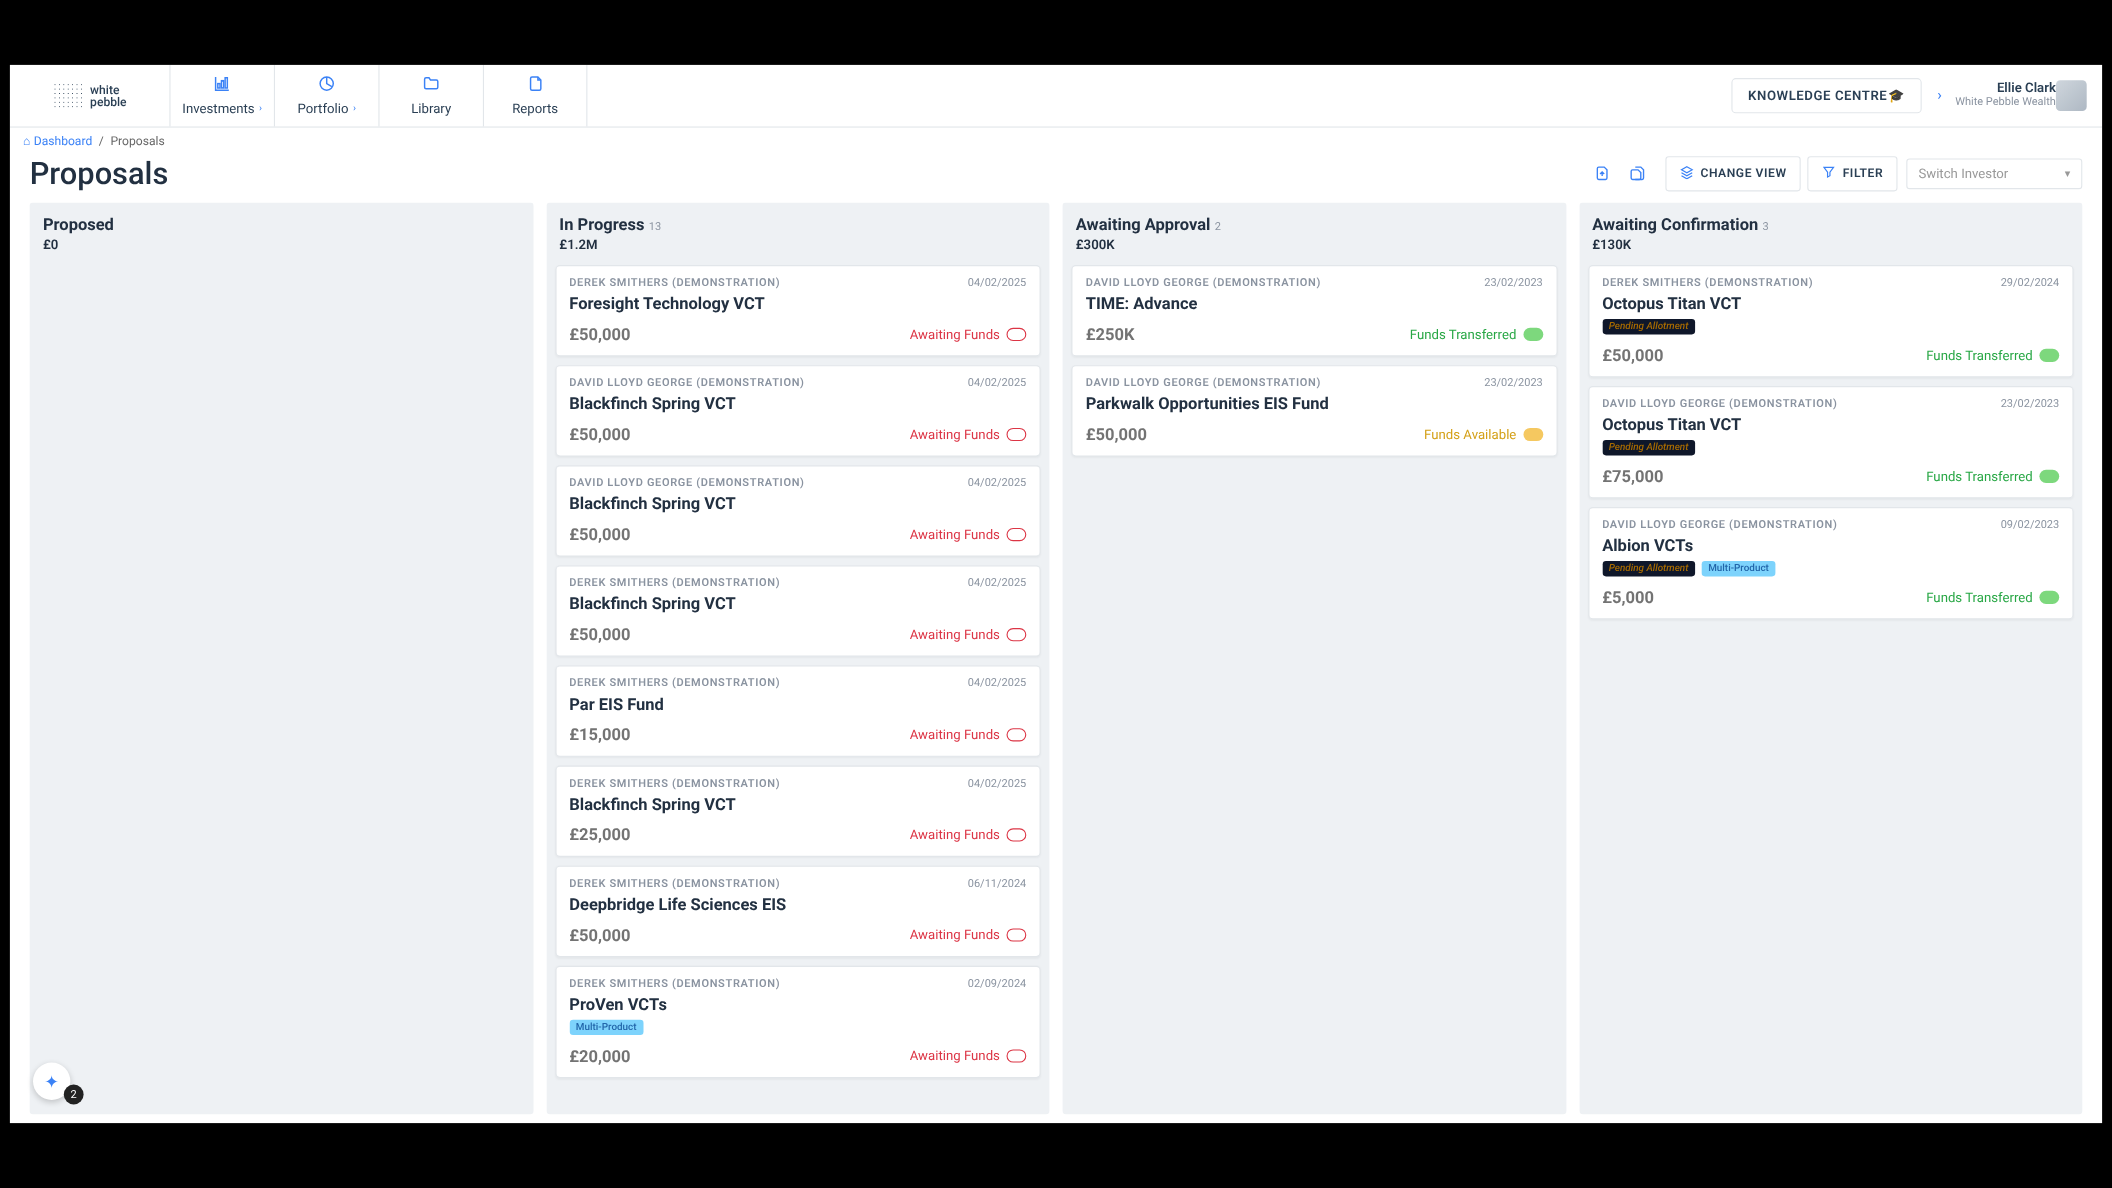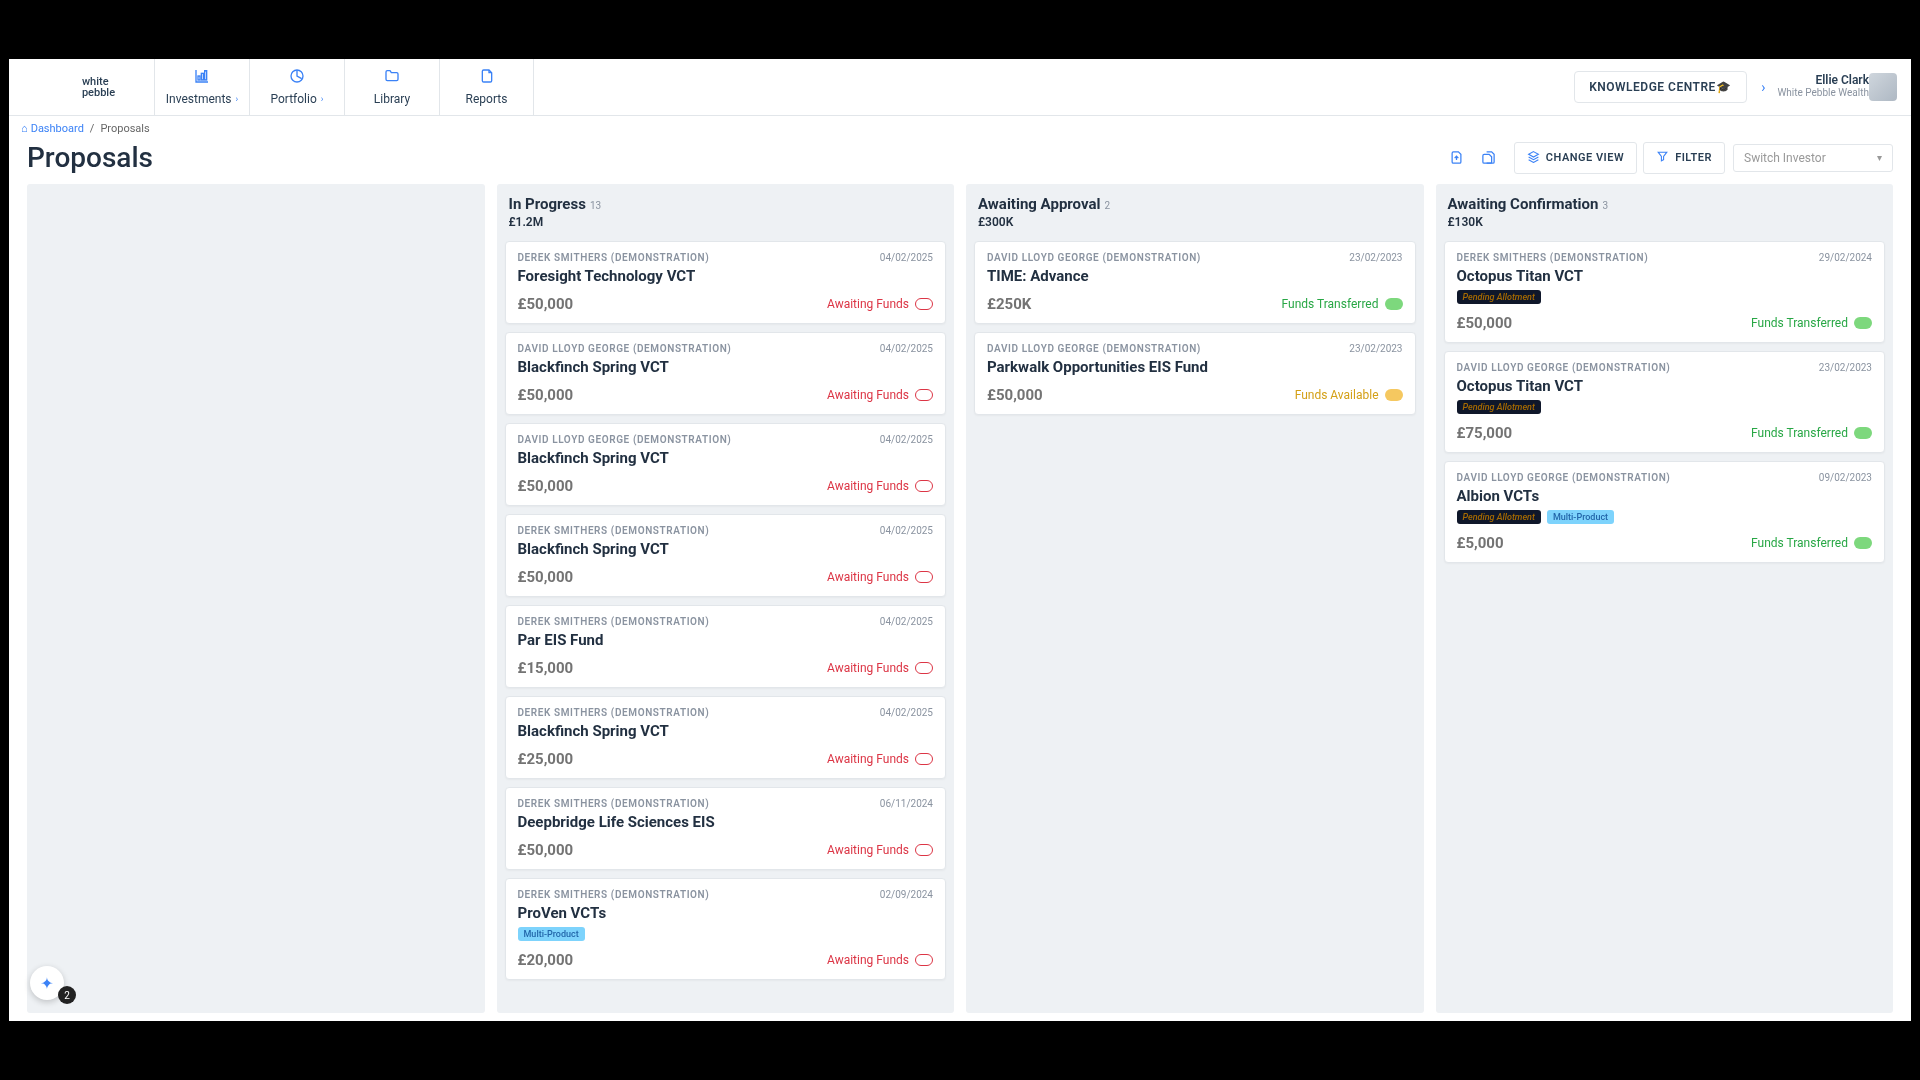--- a/index.html
+++ b/index.html
@@ -209,20 +209,21 @@
       <span>FILTER</span>
     </div>
     <div class="select">
       <span>Switch Investor</span>
       <span class="sel-arrow">▾</span>
     </div>
   </div>
 
   <div class="board" id="board">
       <div class="col">
+        <div class="col-head"><span class="col-title">Proposed</span><div class="col-sum">£0</div></div>
         <div class="col-body"></div>
       </div>
       <div class="col">
         <div class="col-head"><span class="col-title">In Progress</span><span class="col-count">13</span><div class="col-sum">£1.2M</div></div>
         <div class="col-body">
           <div class="card">
             <div class="card-top">
               <div class="card-client">DEREK SMITHERS (DEMONSTRATION)</div>
               <div class="card-date">04/02/2025</div>
             </div>

